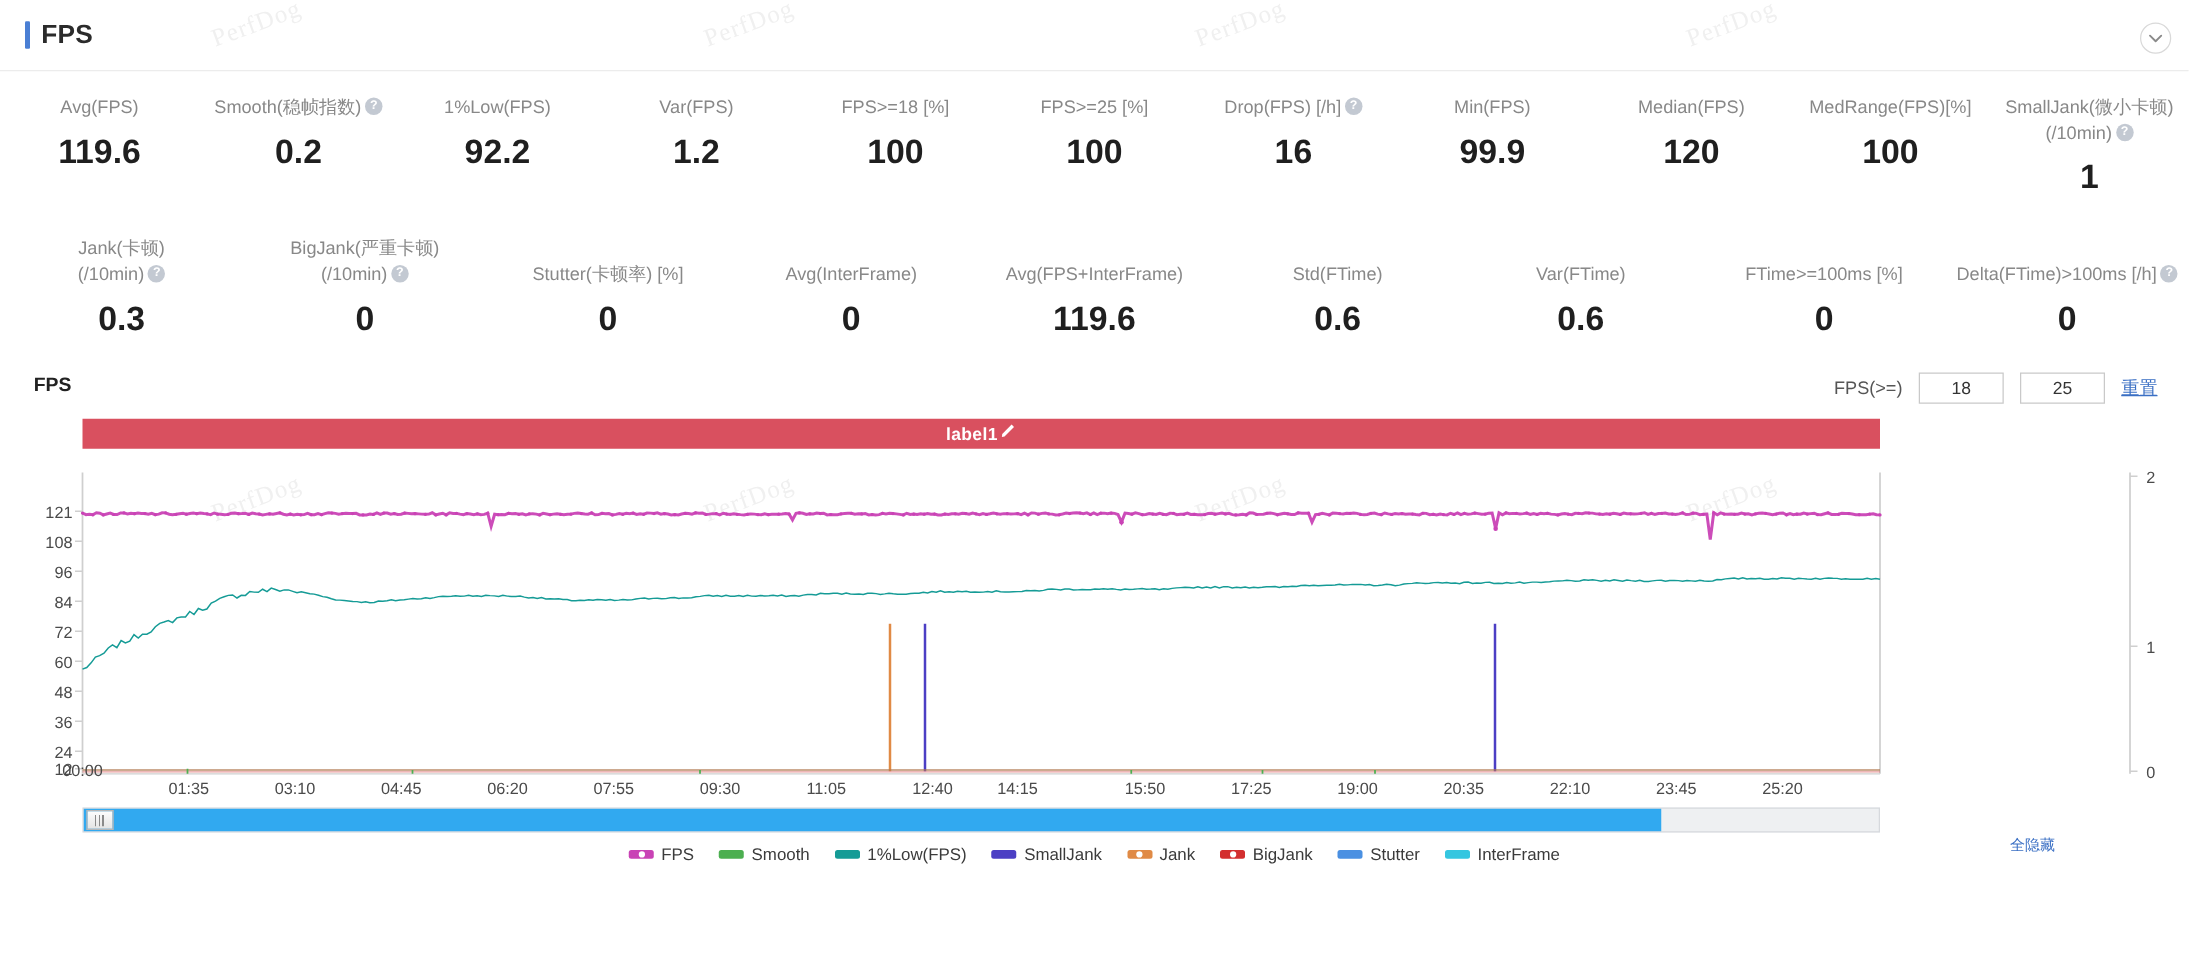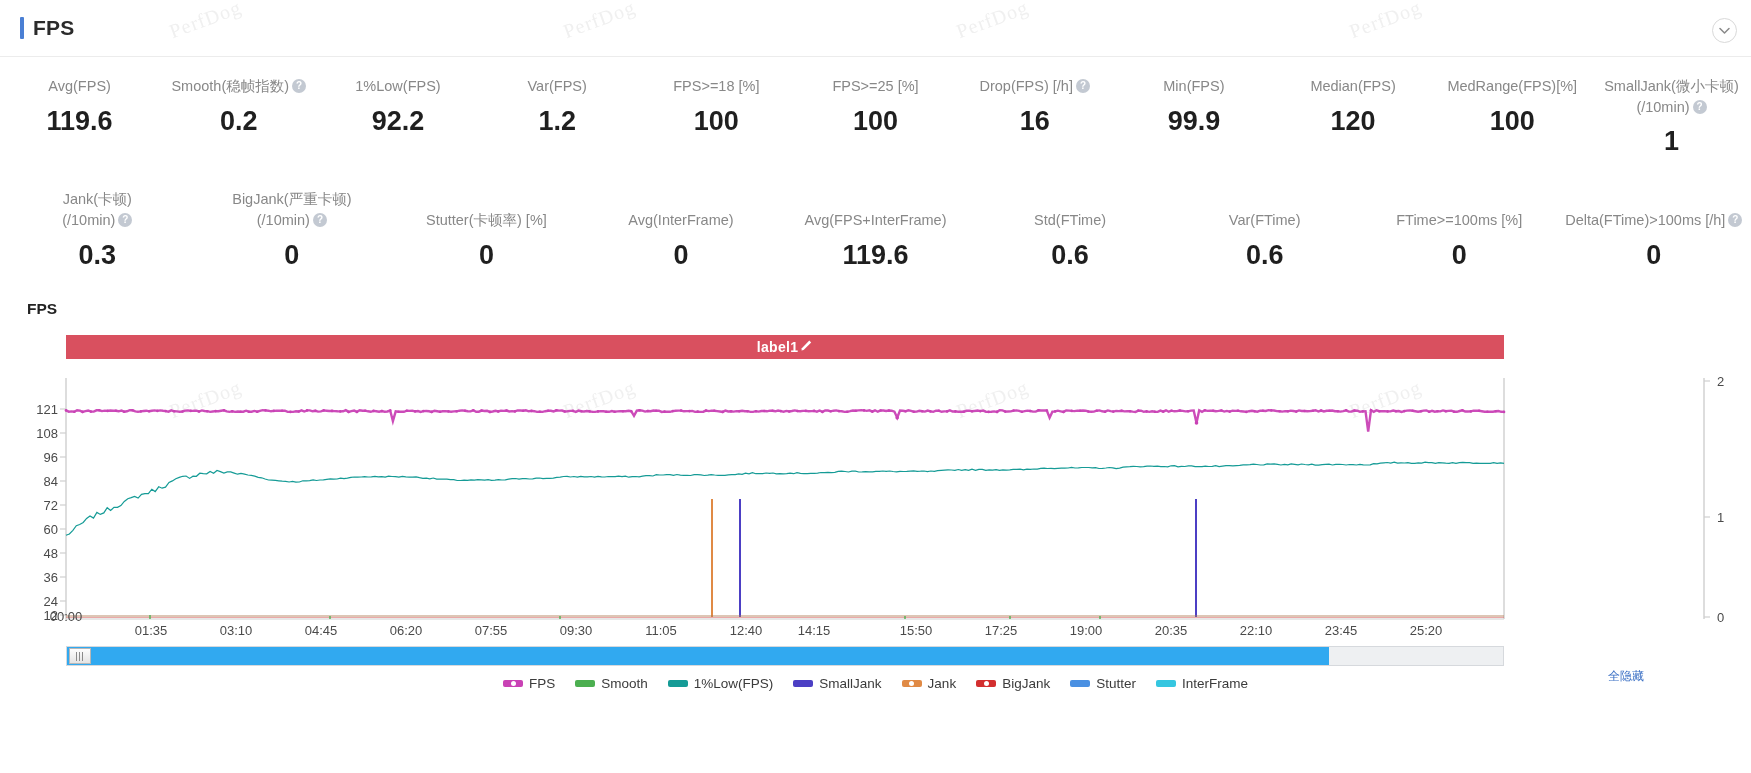--- a/index.html
+++ b/index.html
@@ -240,20 +240,26 @@
       <div class="stat-cell">
         <span class="stat-label" style="visibility:hidden;">&nbsp;</span>
         <span class="stat-label"><span>Delta(FTime)&gt;100ms [/h]</span><span class="q">?</span></span>
         <div class="stat-value">0</div>
       </div>
     </div>
   </div>
 
   <div class="chart-head">
     <div class="chart-title">FPS</div>
+    <div class="fps-ctrls">
+      <span class="lbl">FPS(&gt;=)</span>
+      <div class="num-input">18</div>
+      <div class="num-input">25</div>
+      <span class="reset-link">重置</span>
+    </div>
   </div>
 
   <div class="label-band">
     <span class="txt">label1</span>
     <span class="pencil">
       <svg width="13" height="13" viewBox="0 0 13 13">
         <path d="M1.5 11.5 L3.6 11.1 L11.2 3.5 L9.3 1.6 L1.8 9.2 Z" fill="#ffffff"></path>
       </svg>
     </span>
   </div>

